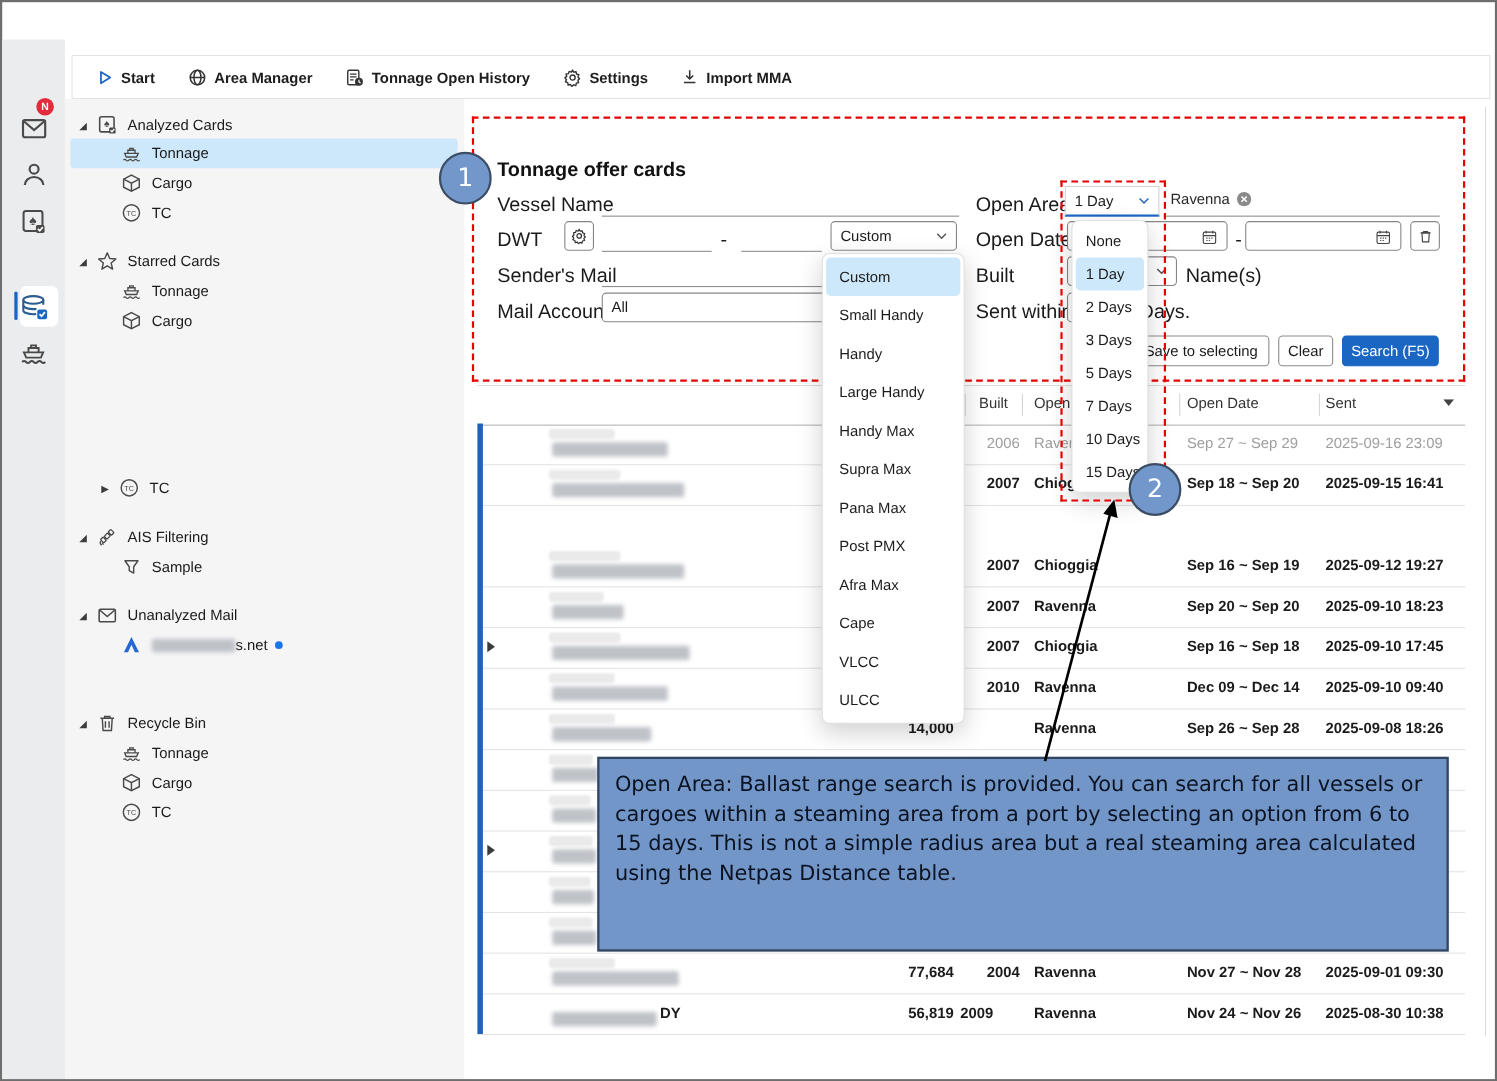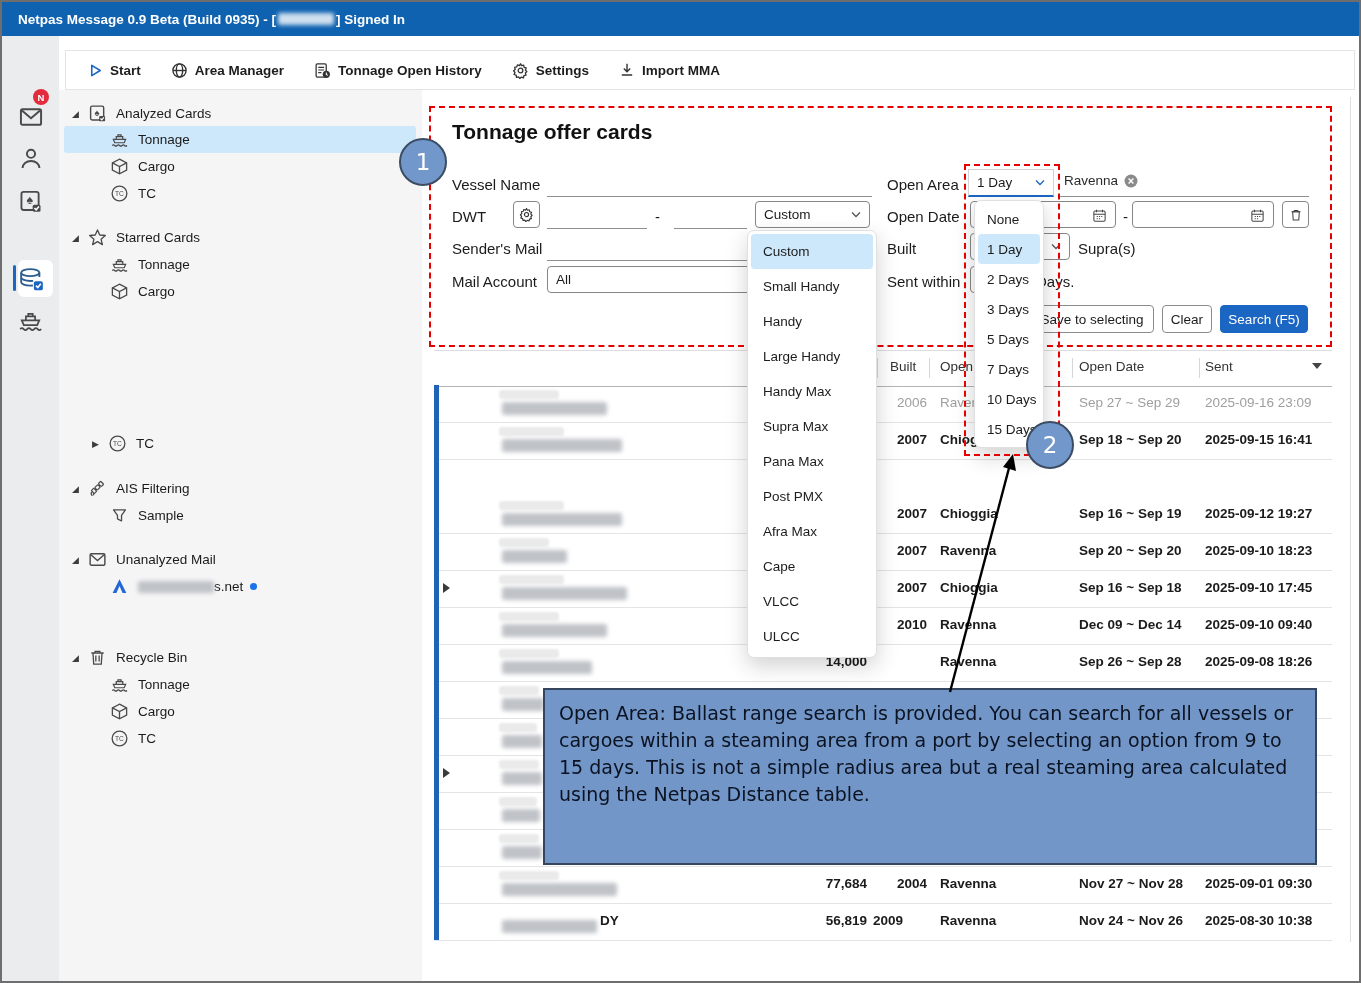--- a/index.html
+++ b/index.html
@@ -31,22 +31,22 @@
          font-size:13.5px;color:#1b1b1b;}
   .lv0{padding-left:8px;}
   .lv1{padding-left:46px;}
   .texp{width:16px;font-size:9px;color:#3c3c3c;}
   .ticon{width:19px;height:19px;margin-right:9px;flex:none;}
   .tsel{position:absolute;left:5px;width:352px;height:27px;background:#cde8fb;border-radius:3px;}
   .bluedot{width:7px;height:7px;border-radius:50%;background:#1a73e8;margin-left:7px;}
   .redact{background:#bfc2c7;border-radius:2px;filter:blur(2px);}
   .redact-lite{background:#eaeaeb;border-radius:3px;filter:blur(1px);}
   
-  .pagetitle{left:450px;top:118px;font-size:21px;font-weight:700;color:#111;}
-  .lbl{font-size:15px;color:#1b1b1b;}
+  .pagetitle{left:450px;top:142px;font-size:18px;font-weight:700;color:#111;}
+  .lbl{font-size:18px;color:#1b1b1b;}
   .ul-input{border-bottom:1px solid #8f8f8f;background:transparent;}
   .box{border:1px solid #868686;border-radius:4px;background:#fff;box-sizing:border-box;}
   .combo{display:flex;align-items:center;padding:0 8px;font-size:13.5px;color:#1b1b1b;}
   .chev{margin-left:auto;}
   .btn{display:flex;align-items:center;justify-content:center;font-size:13.5px;color:#1b1b1b;
        border:1px solid #8b8b8b;border-radius:4px;background:#fff;box-sizing:border-box;cursor:default;}
   .btn-primary{background:#1a66c2;border-color:#1a66c2;color:#fff;}
   .chip{display:flex;align-items:center;gap:6px;font-size:13.5px;color:#2a2a2a;}
   
   .panel{background:#fff;border:1px solid #e0e0e2;border-radius:7px;
@@ -73,25 +73,20 @@
   .numcircle{width:48px;height:48px;border-radius:50%;background:#7298cb;border:2px solid #3c4c63;
              color:#fff;font-size:23px;display:flex;align-items:center;justify-content:center;
              z-index:60;box-sizing:border-box;font-family:"DejaVu Sans",sans-serif;}
   svg{display:block;}
 </style>
 </head>
 <body>
 
 <div id="app">
 
-  <div class="abs titlebar">
-    <span>Netpas Message 0.9 Beta (Build 0935) - [</span>
-    <span class="t-redact"></span>
-    <span>] Signed In</span>
-  </div>
 
   <div class="abs toolbar">
     <div class="tbitem">
       <svg width="15" height="15" viewBox="0 0 16 16">
           <polygon points="4,2.5 13,8 4,13.5" fill="none" stroke="#1a66c2" stroke-width="1.7" stroke-linejoin="round"></polygon>
         </svg>
       <span>Start</span>
     </div>
     <div class="tbitem">
       <svg width="17" height="17" viewBox="0 0 16 16" fill="none" stroke="#333" stroke-width="1.3">
@@ -380,21 +375,21 @@
         <path d="M4.2 4.2 L4.8 13.6 H11.2 L11.8 4.2 Z"></path>
       </svg>
   </div>
 
   <div class="abs lbl" style="left:885px;top:238px">Built</div>
   <div class="abs box combo" style="left:968px;top:231px;width:100px;height:27px">
     <svg class="chev" width="10" height="7" viewBox="0 0 10 7">
         <polyline points="1,1.5 5,5.5 9,1.5" fill="none" stroke="#555" stroke-width="1.3"></polyline>
       </svg>
   </div>
-  <div class="abs lbl" style="left:1076px;top:238px">Supra(s)</div>
+  <div class="abs lbl" style="left:1076px;top:238px">Name(s)</div>
 
   <div class="abs lbl" style="left:885px;top:271px">Sent within</div>
   <div class="abs box" style="left:968px;top:264px;width:60px;height:27px"></div>
   <div class="abs lbl" style="left:1034px;top:271px">Days.</div>
 
   <div class="abs btn" style="left:1028px;top:303px;width:124px;height:28px">Save to selecting</div>
   <div class="abs btn" style="left:1160px;top:303px;width:50px;height:28px">Clear</div>
   <div class="abs btn btn-primary" style="left:1218px;top:303px;width:88px;height:28px">Search (F5)</div>
 
   <div class="abs thead">
@@ -552,19 +547,19 @@
     <div class="opt" style="height:30px;padding-left:9px">15 Days</div>
   </div>
   <div class="abs dashed" style="left:962px;top:162px;width:96px;height:292px;z-index:25"></div>
 
   <svg class="abs" style="left:900px;top:440px;z-index:55" width="160" height="260">
     <line x1="48" y1="250" x2="107" y2="26" stroke="#000" stroke-width="2.4"></line>
     <polygon points="111,12 114,29 101,25" fill="#000"></polygon>
   </svg>
 
   <div class="abs callout" style="left:541px;top:686px;width:774px;height:177px">
-    <span>Open Area: Ballast range search is provided. You can search for all vessels or cargoes within a steaming area from a port by selecting an option from 9 to 15 days. This is not a simple radius area but a real steaming area calculated using the Netpas Distance table.</span>
+    <span>Open Area: Ballast range search is provided. You can search for all vessels or cargoes within a steaming area from a port by selecting an option from 6 to 15 days. This is not a simple radius area but a real steaming area calculated using the Netpas Distance table.</span>
   </div>
 
   <div class="abs numcircle" style="left:397px;top:136px">1</div>
   <div class="abs numcircle" style="left:1024px;top:419px">2</div>
 
 </div>
 
 </body></html>

